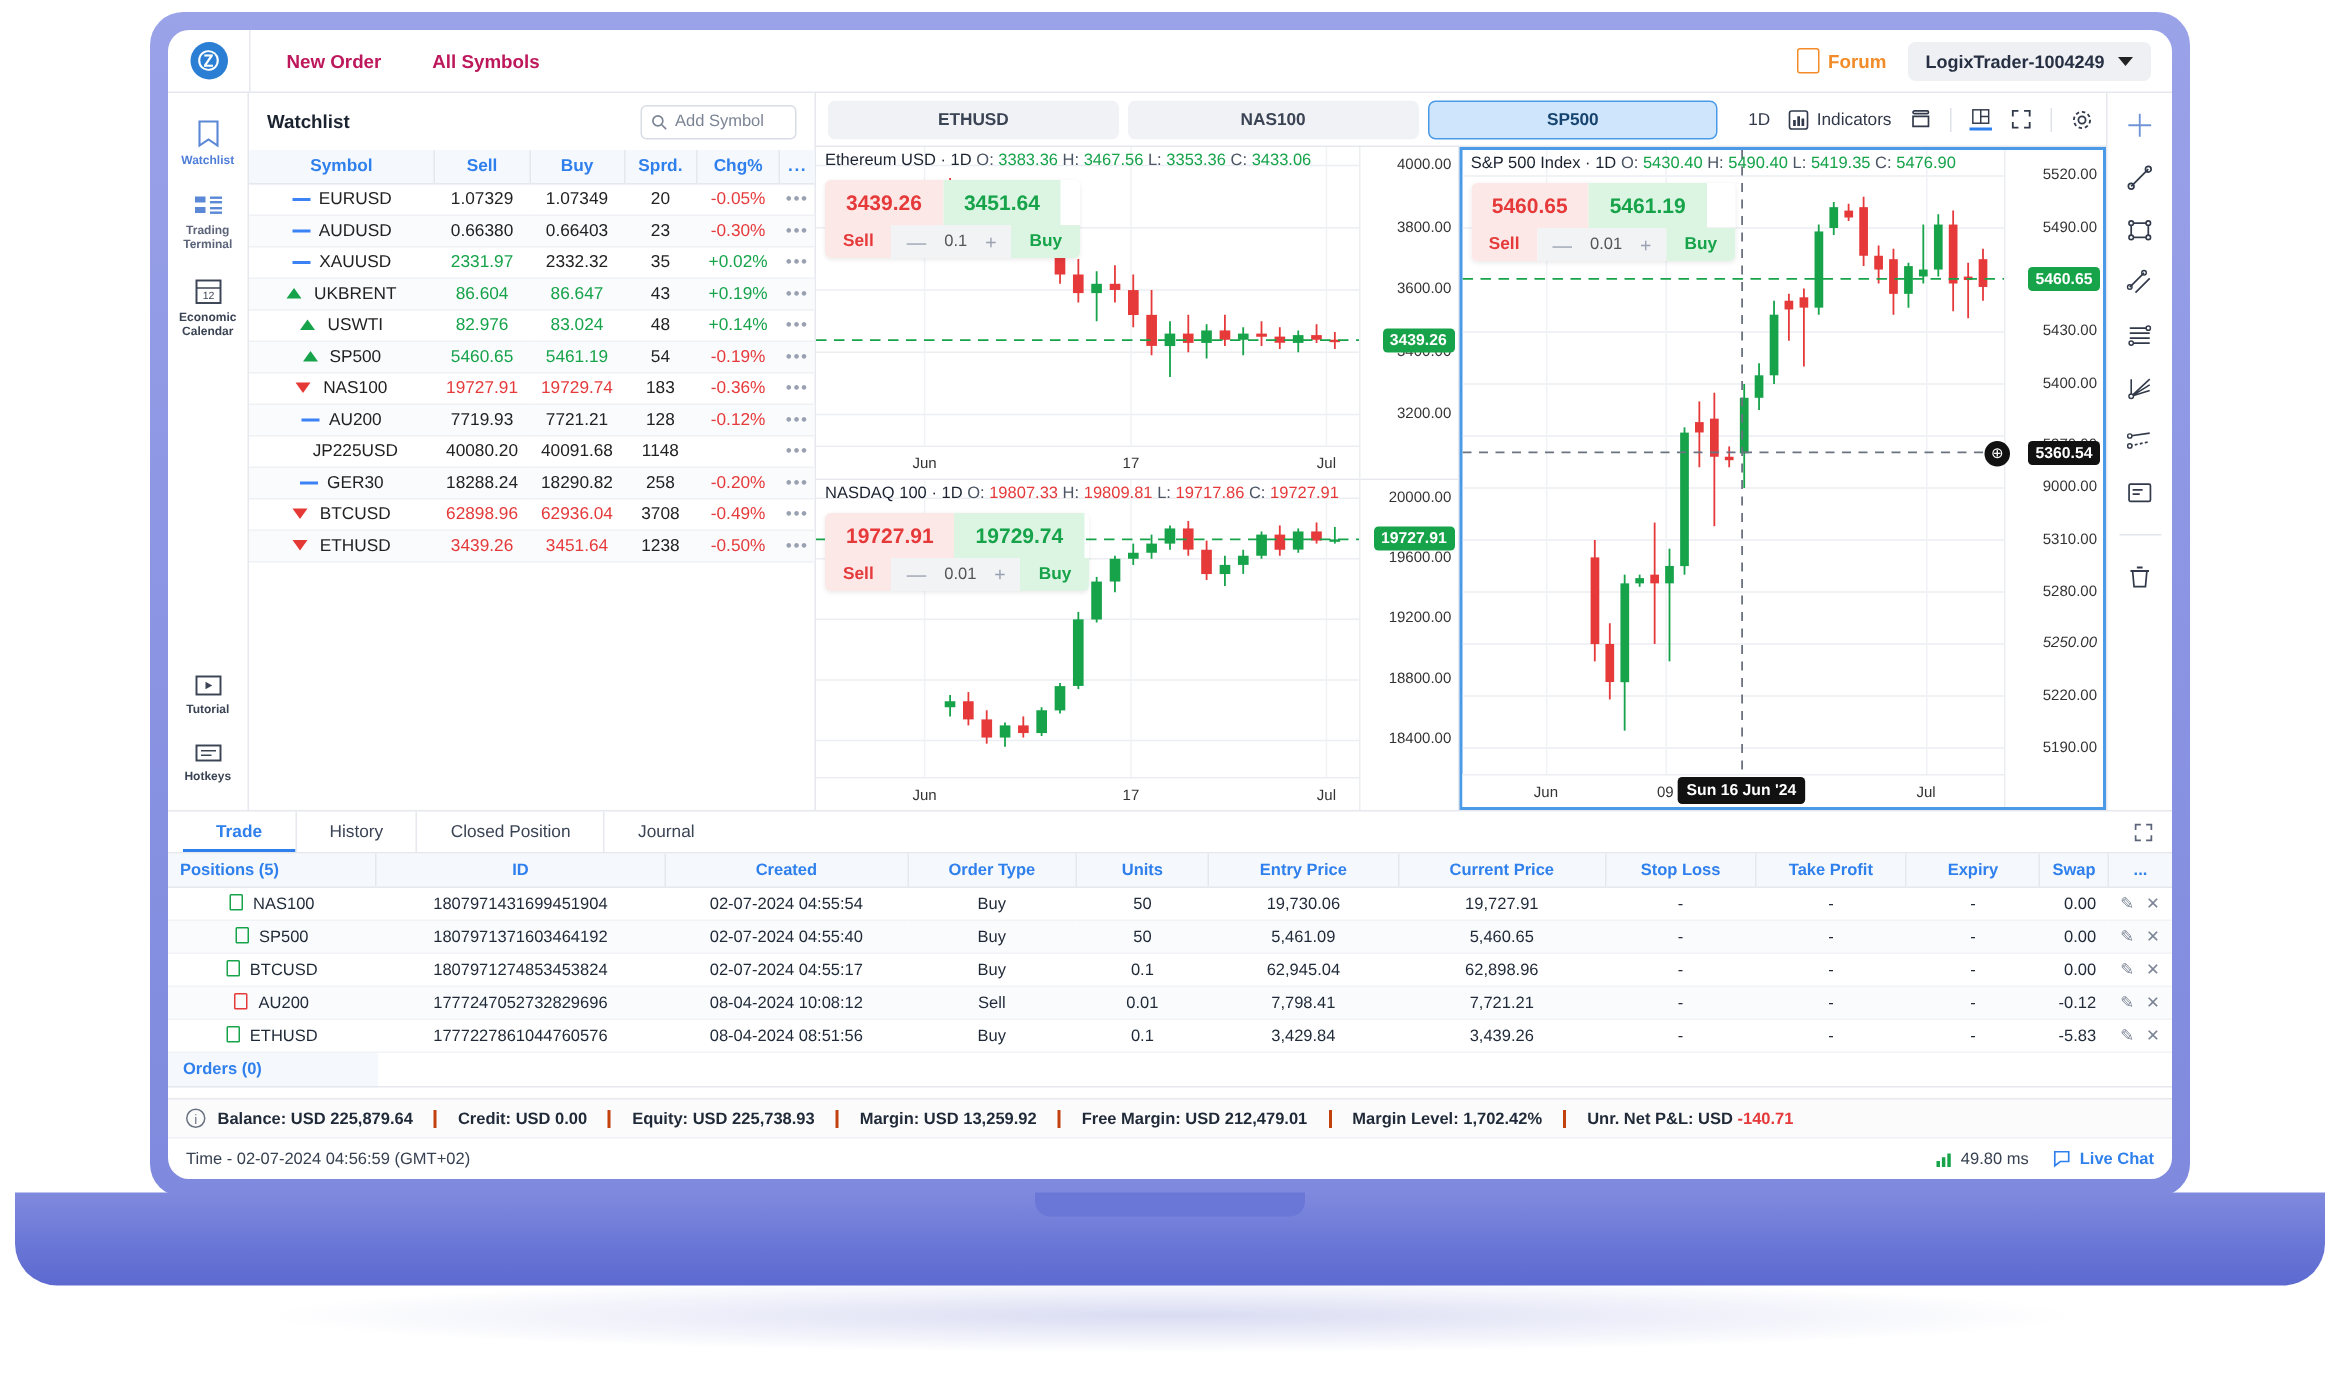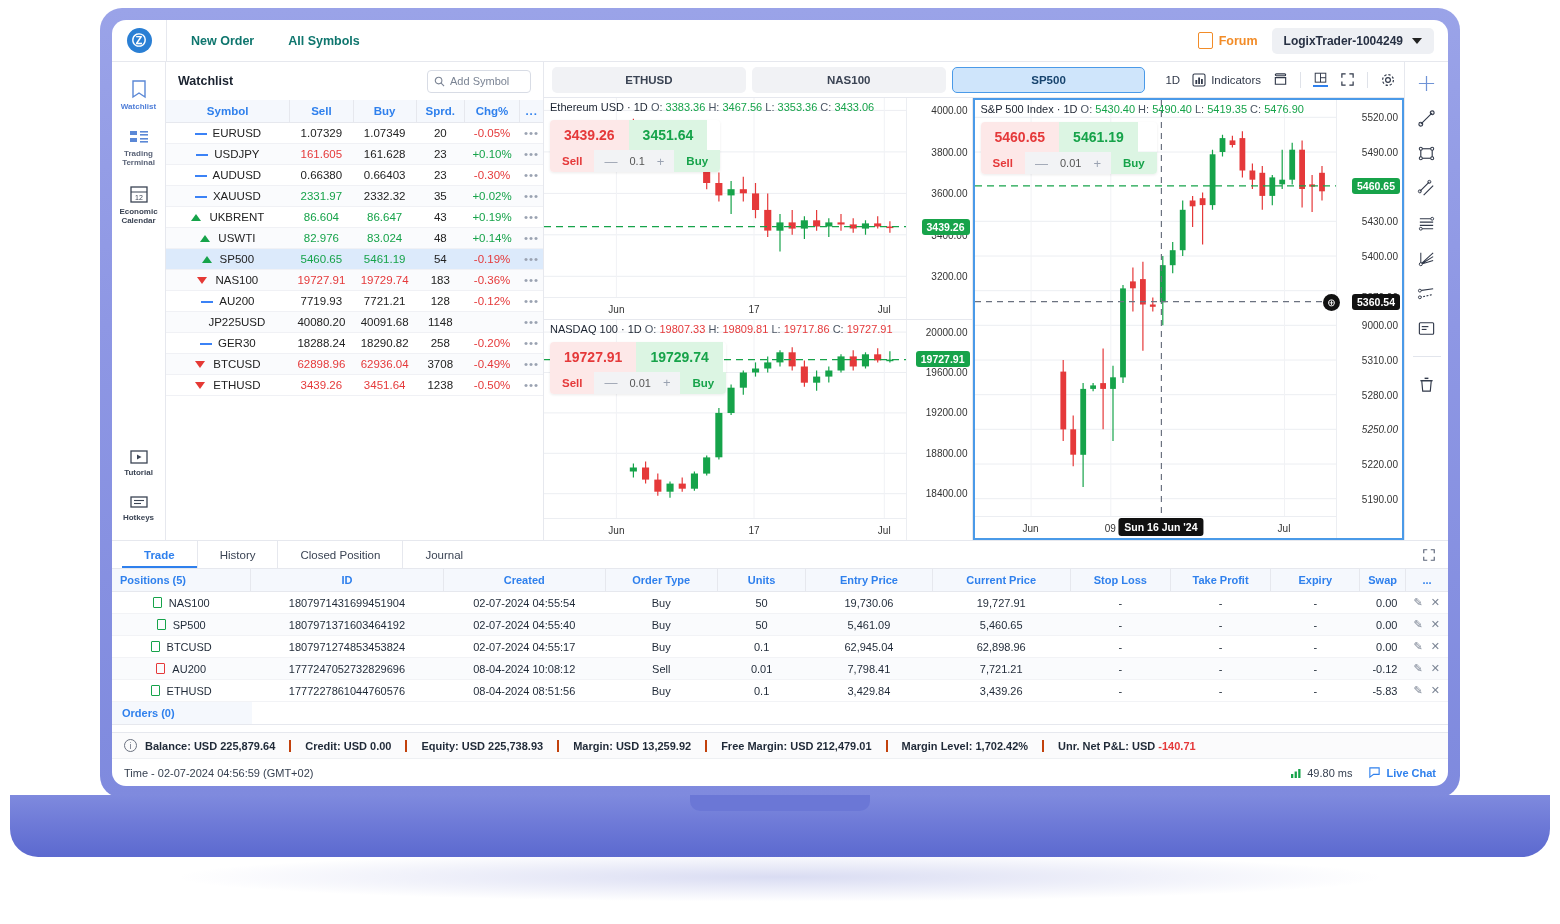--- a/index.html
+++ b/index.html
@@ -37,21 +37,21 @@
     font-size:12px; color:#222;
   }
   
   .topbar { height:42px; display:flex; align-items:center; border-bottom:1px solid #e6e8ee; flex:0 0 42px;}
   .logo-wrap { width:54px; display:flex; align-items:center; justify-content:center; }
   .logo {
     width:25px; height:25px; border-radius:50%; background:#2a7fd4;
     color:#fff; font-size:14px; font-weight:bold; display:flex; align-items:center; justify-content:center;
   }
   .topmenu { display:flex; align-items:center; gap:34px; padding-left:24px; border-left:1px solid #e6e8ee; height:42px;}
-  .topmenu a { color:#0f766e; font-size:12.5px; font-weight:bold; text-decoration:none; }
+  .topmenu a { color:#be185d; font-size:12.5px; font-weight:bold; text-decoration:none; }
   .topright { margin-left:auto; display:flex; align-items:center; gap:14px; padding-right:14px; }
   .forum { display:flex; align-items:center; gap:6px; color:#f28c28; font-weight:bold; font-size:12.5px;}
   .forum .ic { width:15px; height:17px; border:1.6px solid #f28c28; border-radius:2px; display:block;}
   .account {
     background:#eef0f4; border-radius:5px; padding:6px 12px; font-size:12px; font-weight:bold; color:#273043;
     display:flex; align-items:center; gap:9px;
   }
   .caret { width:0;height:0;border-left:5px solid transparent;border-right:5px solid transparent;border-top:6px solid #222;}
   
   .body { flex:1; display:flex; min-height:0; }
@@ -260,28 +260,20 @@
                 <th class="dots" style="width: 4%;">...</th>
               </tr>
             </thead>
           <tbody id="wl-body">
               <tr class="row">
                 <td class="sym"><span class="dash"></span><span>EURUSD</span></td>
                 <td class="k">1.07329</td>
                 <td class="k">1.07349</td>
                 <td>20</td>
                 <td class="r">-0.05%</td>
-                <td class="dots">•••</td>
-              </tr>
-              <tr class="row">
-                <td class="sym"><span class="dash"></span><span>USDJPY</span></td>
-                <td class="r">161.605</td>
-                <td class="k">161.628</td>
-                <td>23</td>
-                <td class="g">+0.10%</td>
                 <td class="dots">•••</td>
               </tr>
               <tr class="row">
                 <td class="sym"><span class="dash"></span><span>AUDUSD</span></td>
                 <td class="k">0.66380</td>
                 <td class="k">0.66403</td>
                 <td>23</td>
                 <td class="r">-0.30%</td>
                 <td class="dots">•••</td>
               </tr>

